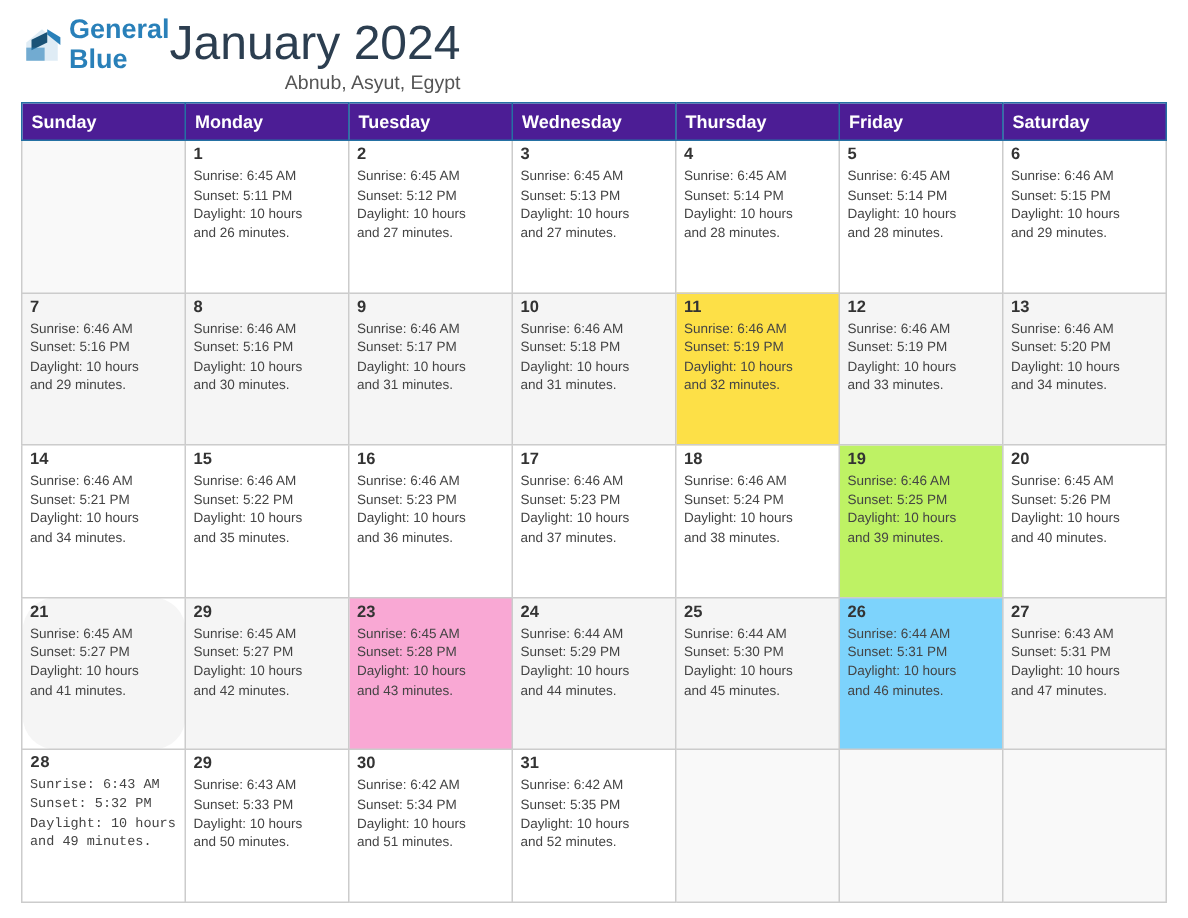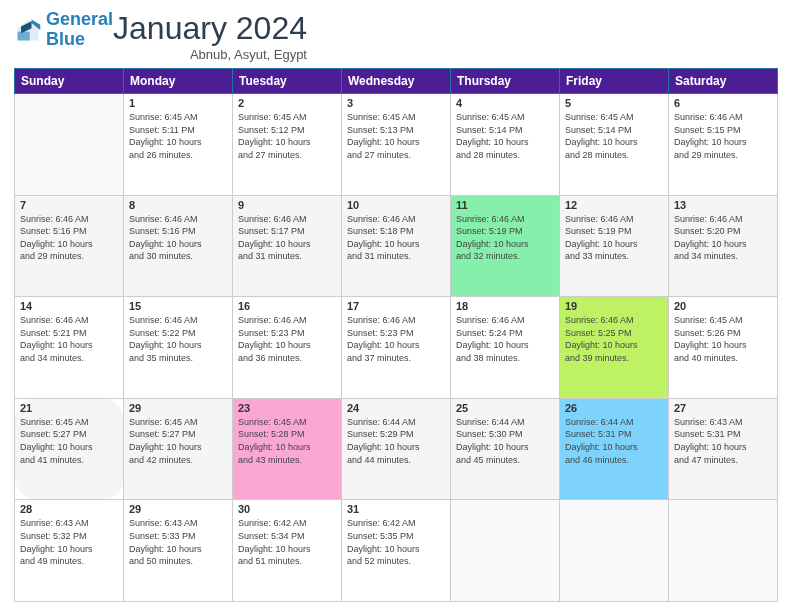--- a/index.html
+++ b/index.html
@@ -195,21 +195,21 @@
 Daylight: 10 hours
 and 31 minutes.</div>
           </td>
           <td style="background: rgb(245, 245, 245);">
             <span class="day-num">10</span>
             <div class="day-info" style="white-space: pre-line;">Sunrise: 6:46 AM
 Sunset: 5:18 PM
 Daylight: 10 hours
 and 31 minutes.</div>
           </td>
-          <td style="background: #86efac;">
+          <td style="background: #fde047;">
             <span class="day-num">11</span>
             <div class="day-info" style="white-space: pre-line;">Sunrise: 6:46 AM
 Sunset: 5:19 PM
 Daylight: 10 hours
 and 32 minutes.</div>
           </td>
           <td style="background: rgb(245, 245, 245);">
             <span class="day-num">12</span>
             <div class="day-info" style="white-space: pre-line;">Sunrise: 6:46 AM
 Sunset: 5:19 PM
@@ -320,21 +320,21 @@
           </td>
           <td style="background: rgb(245, 245, 245);">
             <span class="day-num">27</span>
             <div class="day-info" style="white-space: pre-line;">Sunrise: 6:43 AM
 Sunset: 5:31 PM
 Daylight: 10 hours
 and 47 minutes.</div>
           </td>
         </tr>
         <tr>
-          <td style="background: rgb(255, 255, 255);">
+          <td style="background: rgb(255, 255, 255); font-family: Liberation Mono, monospace;">
             <span class="day-num">28</span>
             <div class="day-info" style="white-space: pre-line;">Sunrise: 6:43 AM
 Sunset: 5:32 PM
 Daylight: 10 hours
 and 49 minutes.</div>
           </td>
           <td style="background: rgb(255, 255, 255);">
             <span class="day-num">29</span>
             <div class="day-info" style="white-space: pre-line;">Sunrise: 6:43 AM
 Sunset: 5:33 PM

